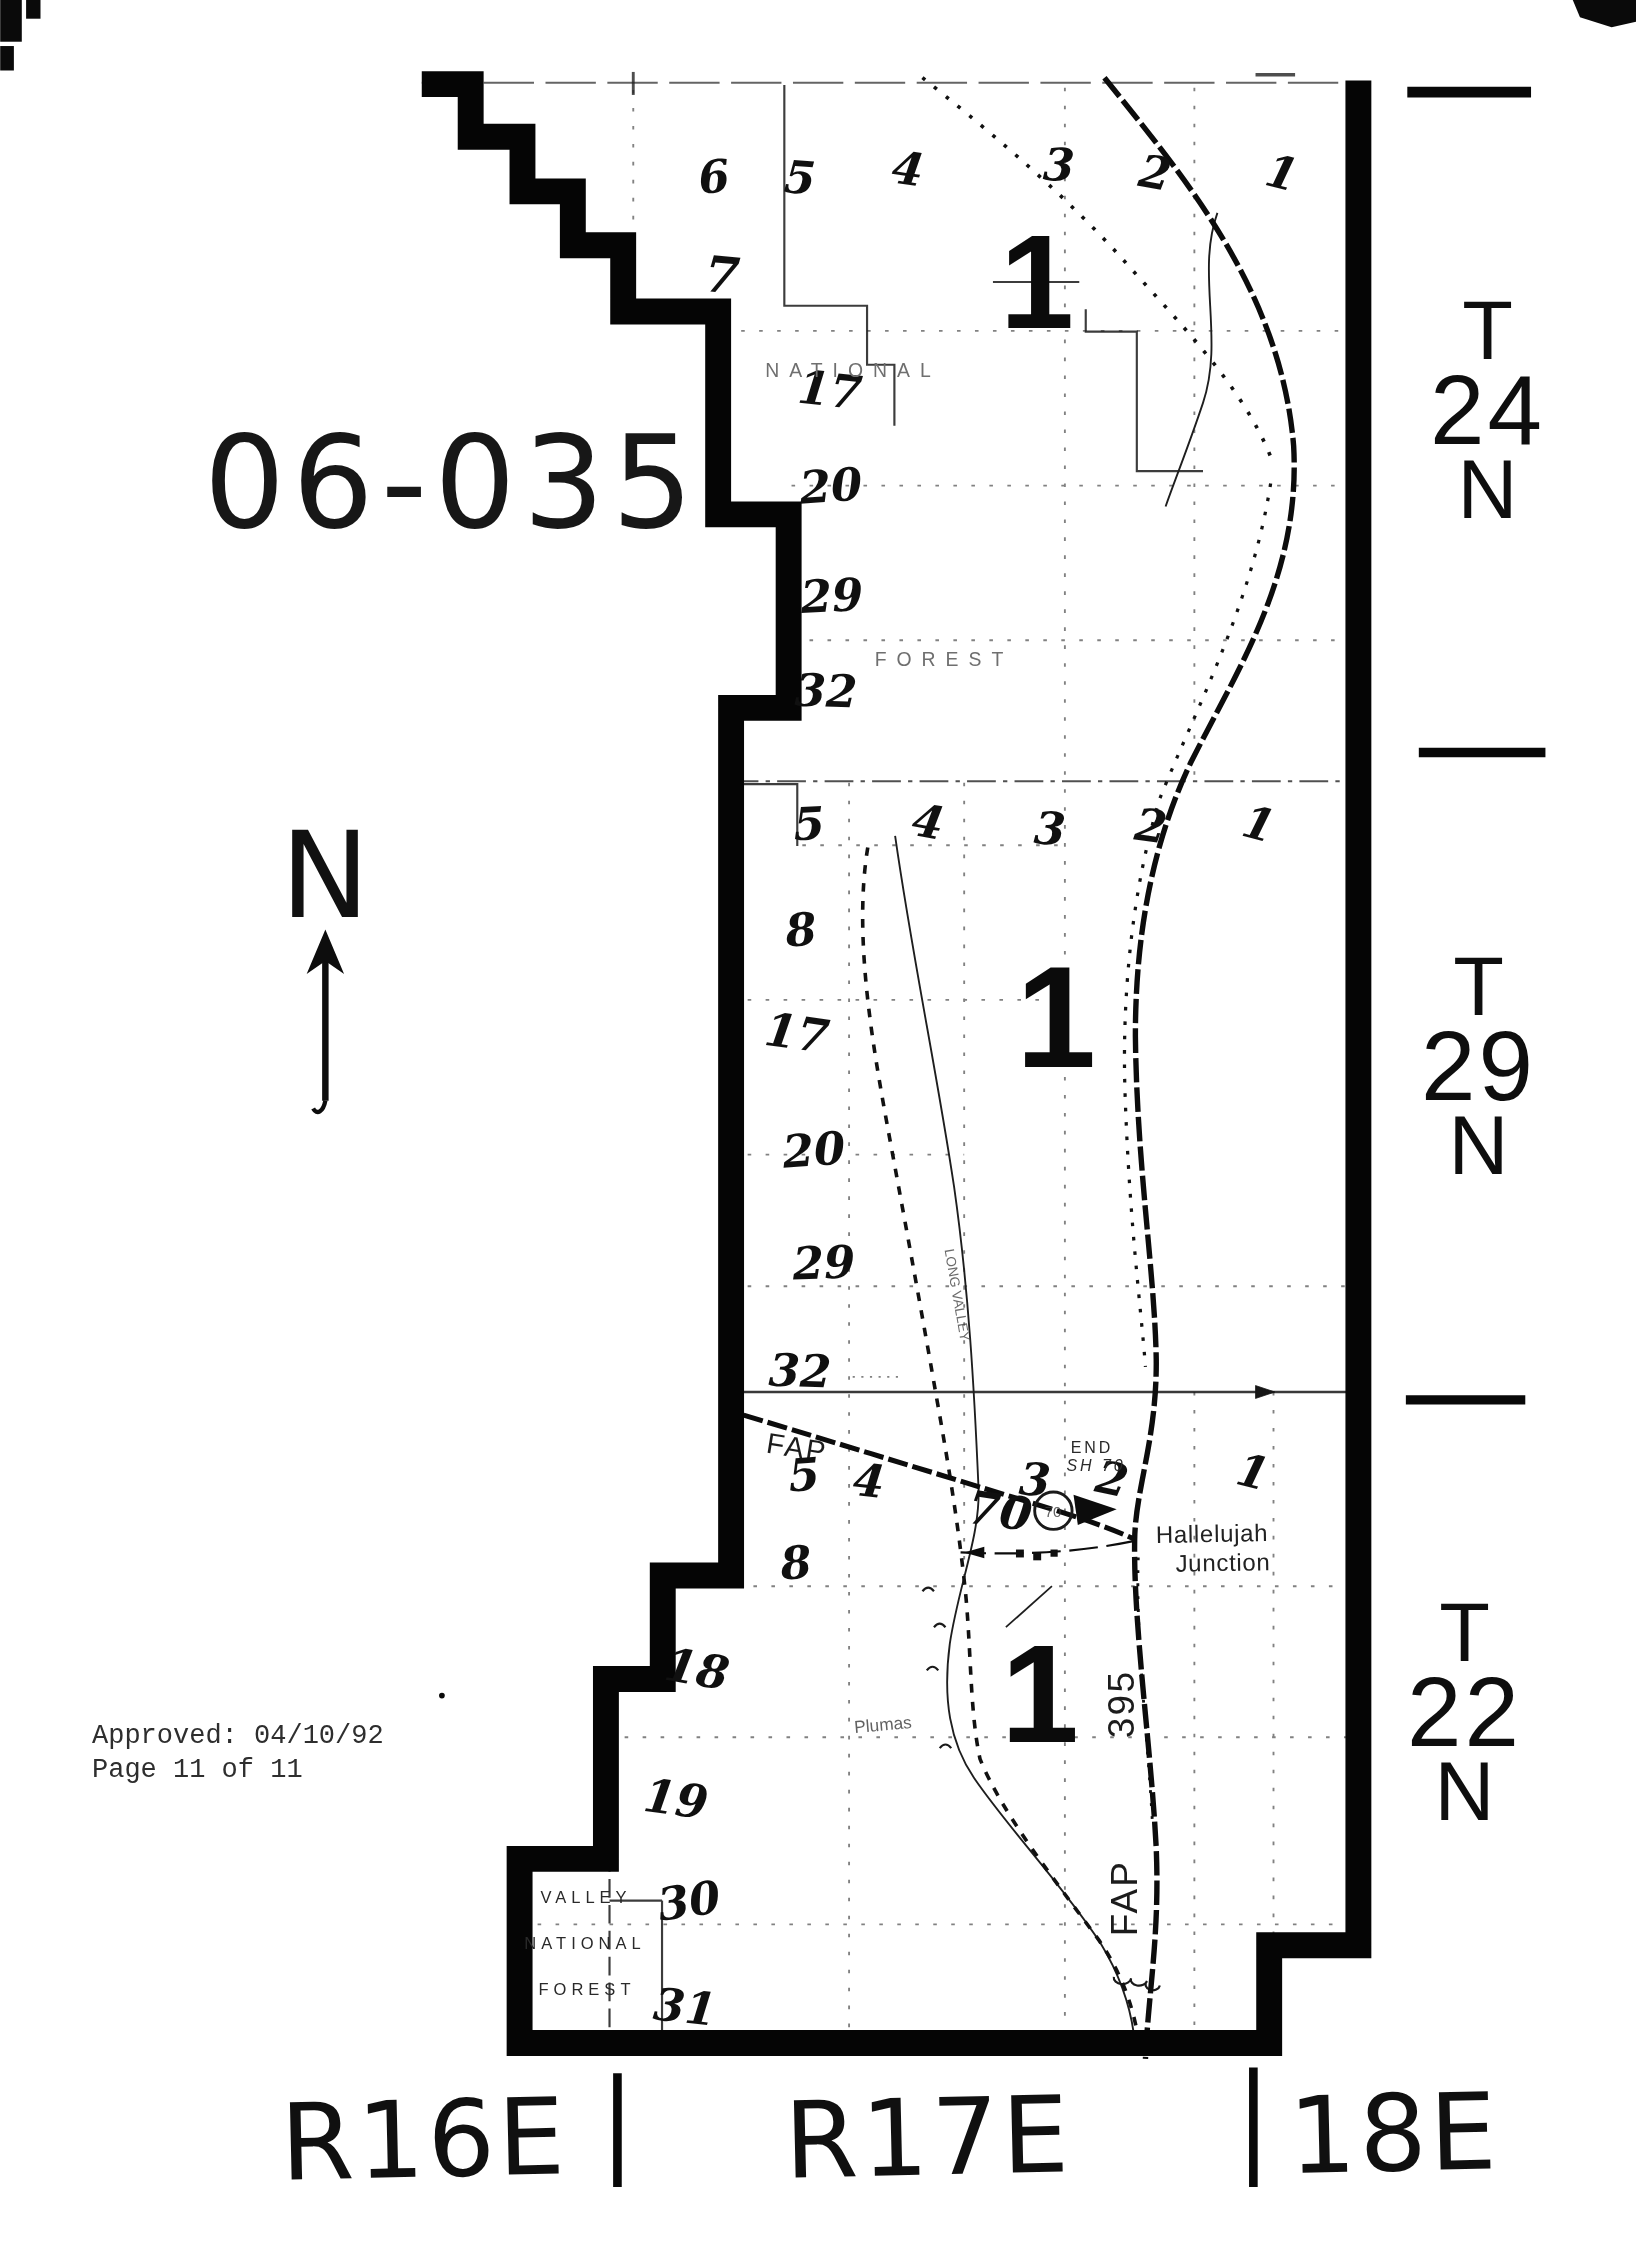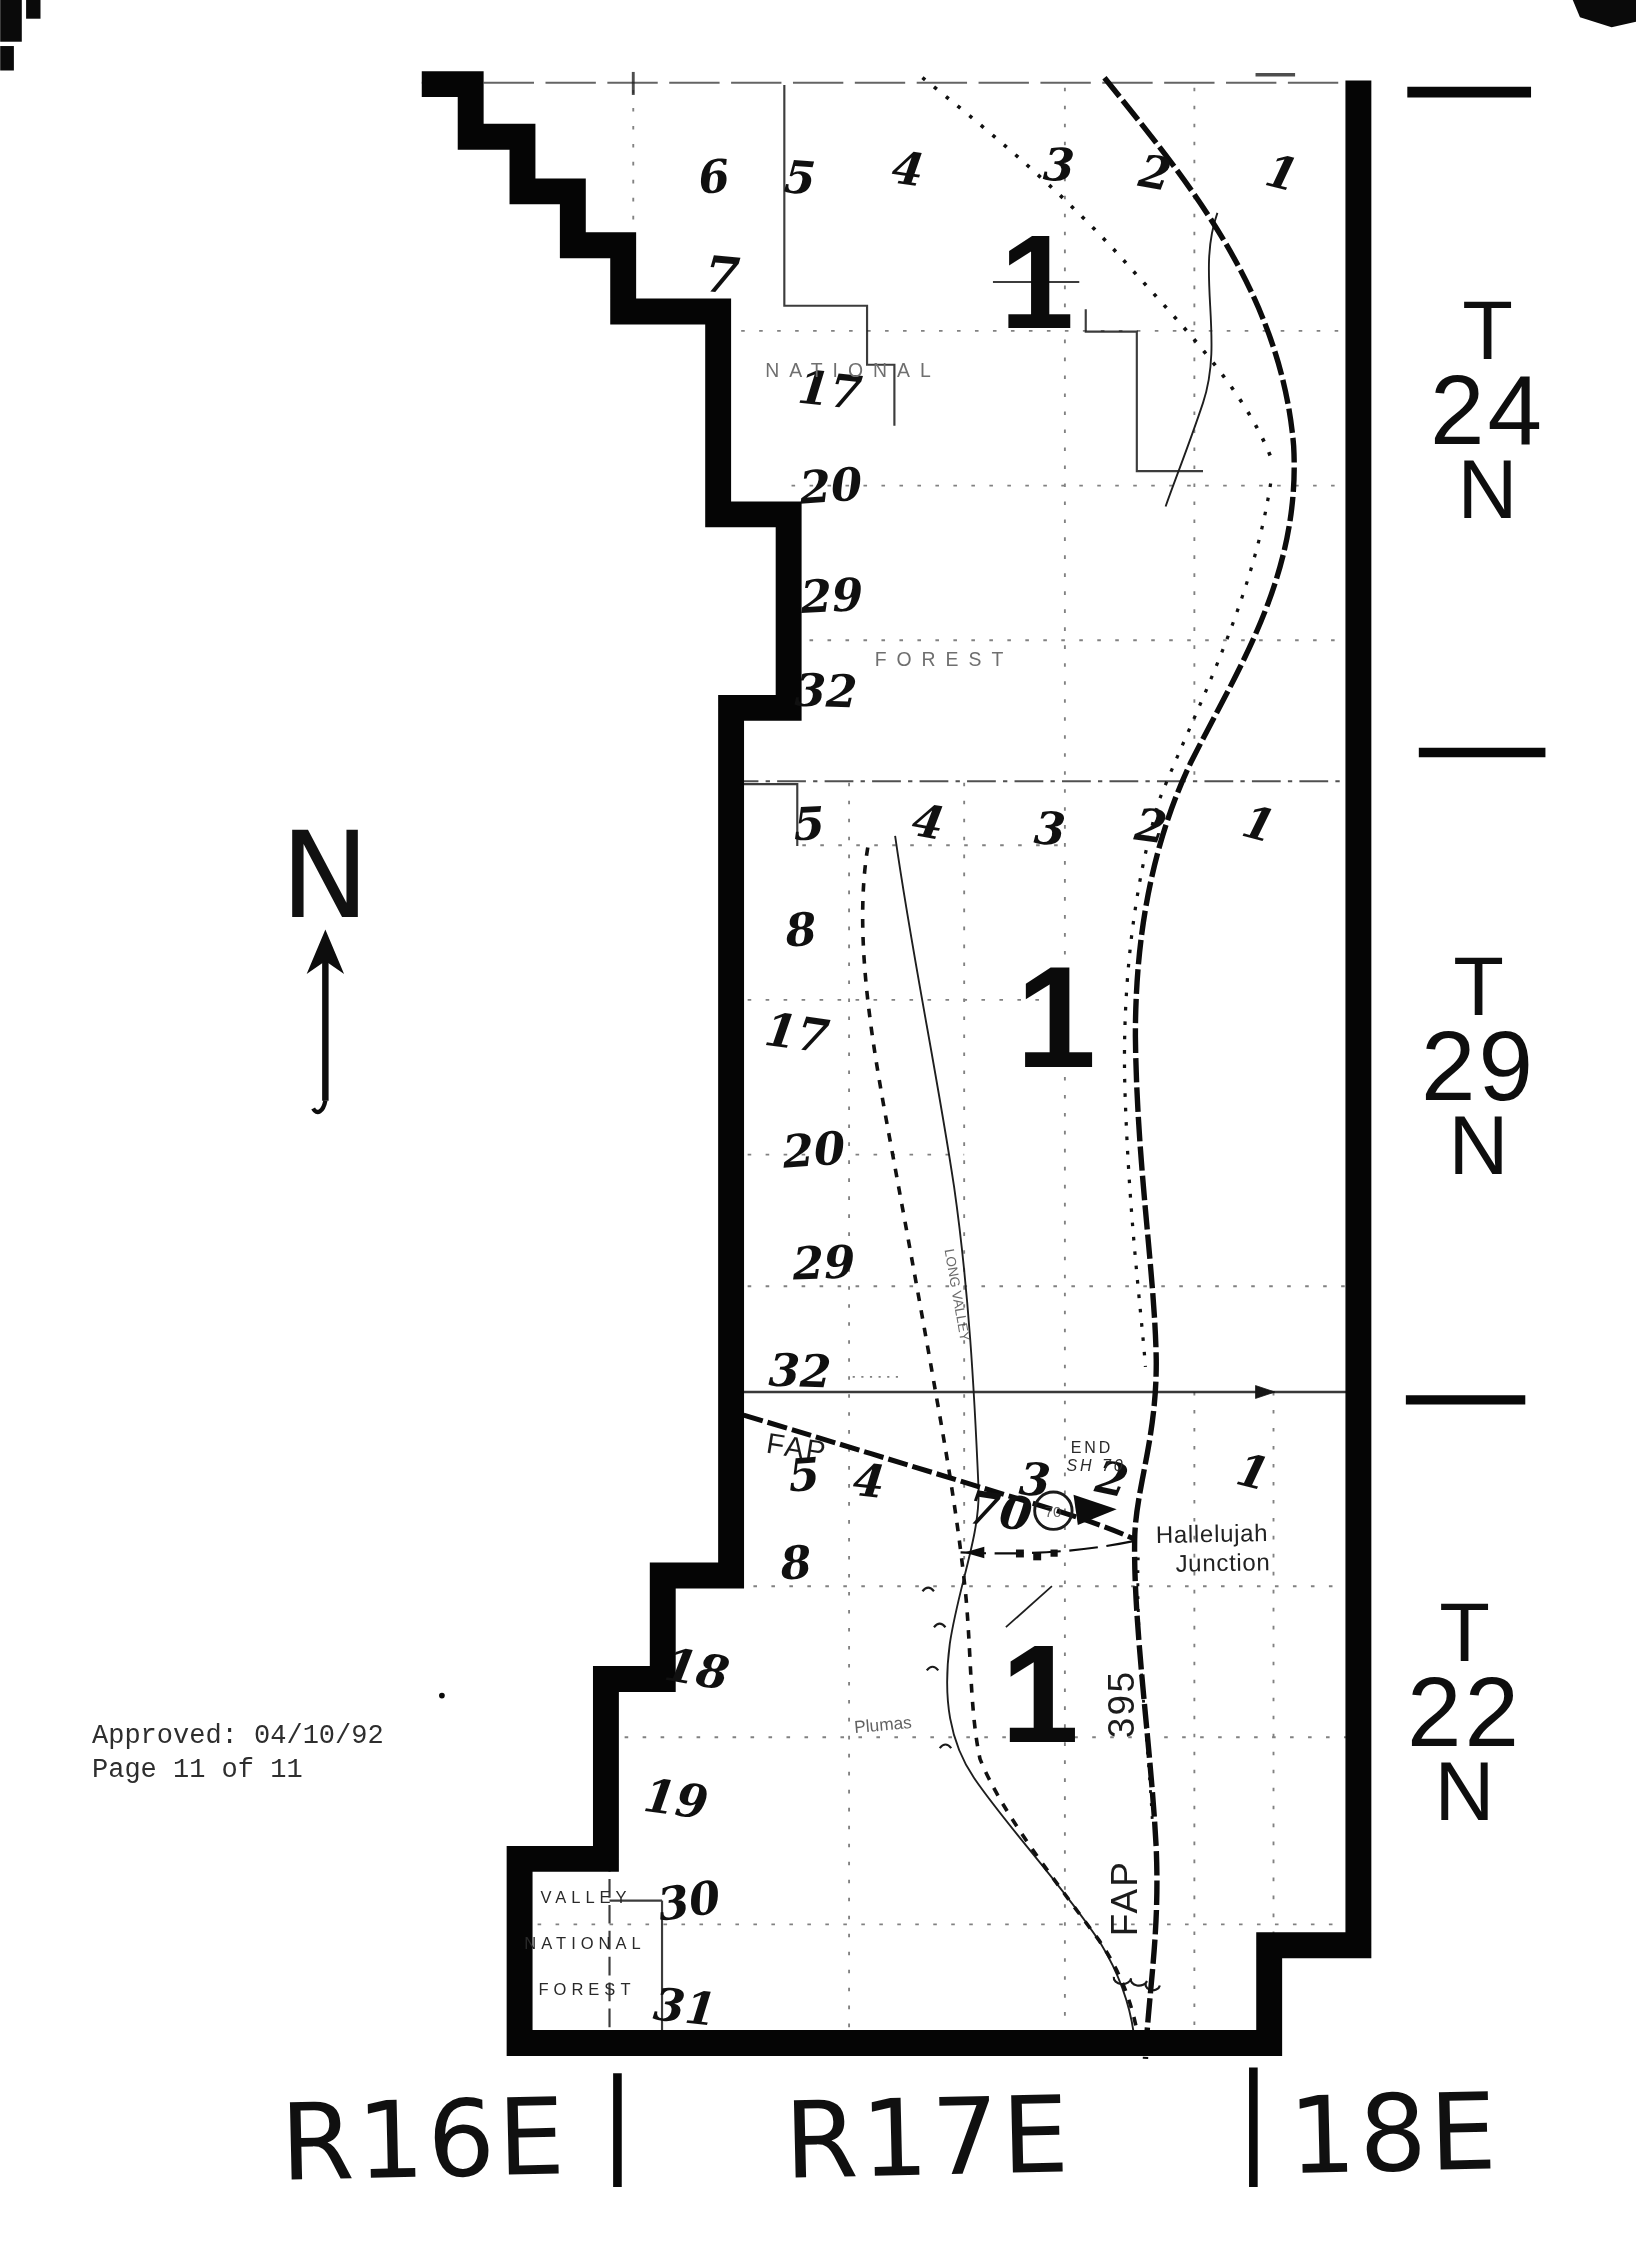--- a/index.html
+++ b/index.html
@@ -148,20 +148,21 @@
       <path d="M1742,2874 V3040" stroke-width="12"></path>
     </g>
 
     <g stroke="#0d0d0d" fill="#0d0d0d">
       <path d="M452,1530 V1318" stroke-width="9" fill="none"></path>
       <path d="M452,1292 L426,1354 L452,1336 L478,1354 Z" stroke="none"></path>
       <path d="M452,1530 C449,1546 440,1550 435,1541" stroke-width="6" fill="none"></path>
     </g>
   </svg>
 
+  <div class="lbl tech mapid" style="left:452px;top:482px;">06-035</div>
 
   <div class="lbl tech northn" style="left:325px;top:876px;">N</div>
 
   <div class="twp" style="left:1412px;top:294px;width:151px;">
     <div class="tline">T</div>
     <div class="nline">24</div>
     <div class="tline">N</div>
   </div>
 
   <div class="twp" style="left:1403px;top:950px;width:151px;">

